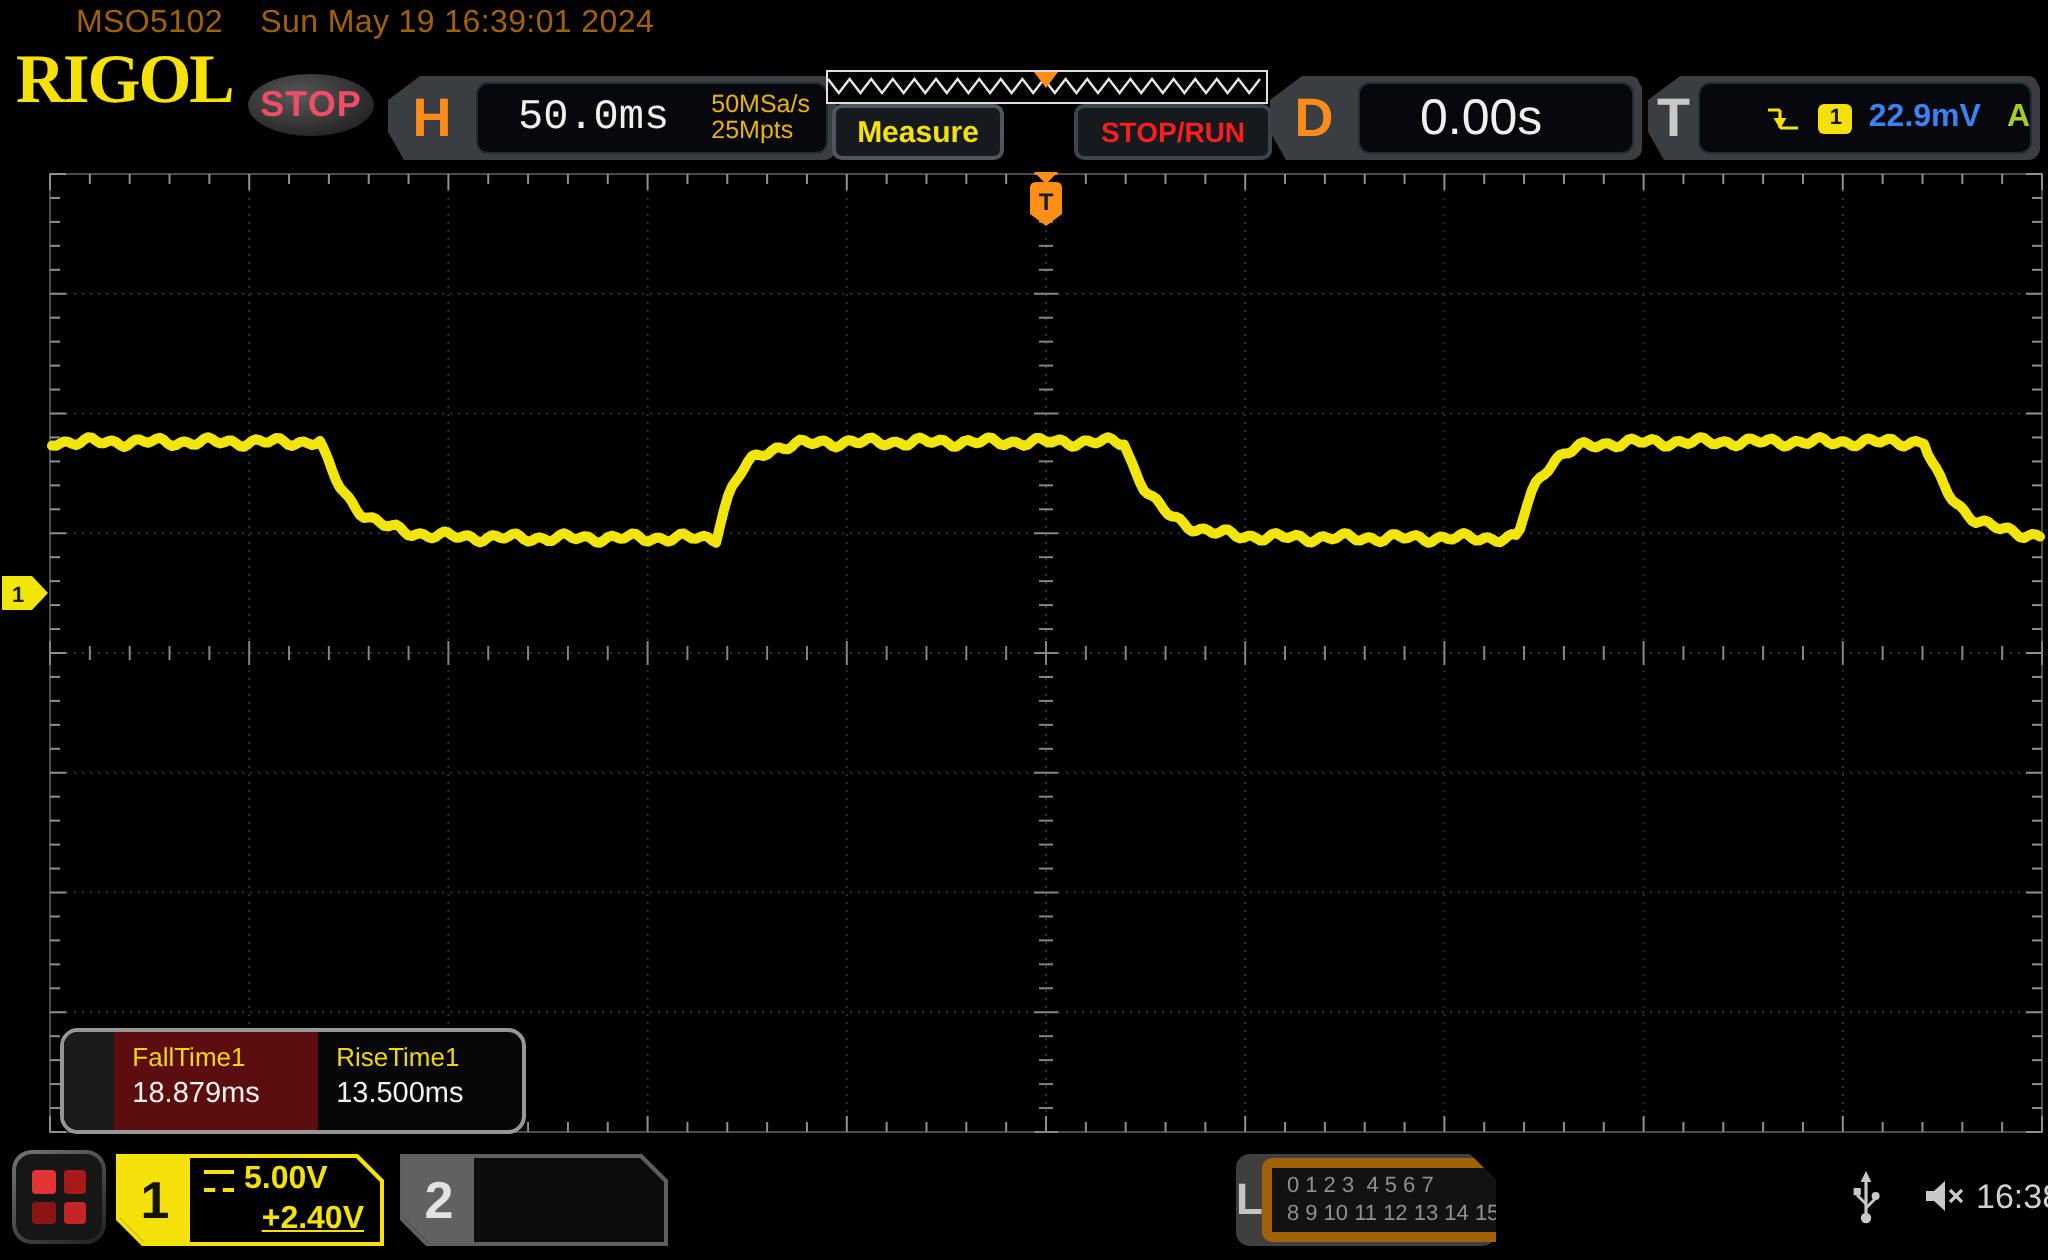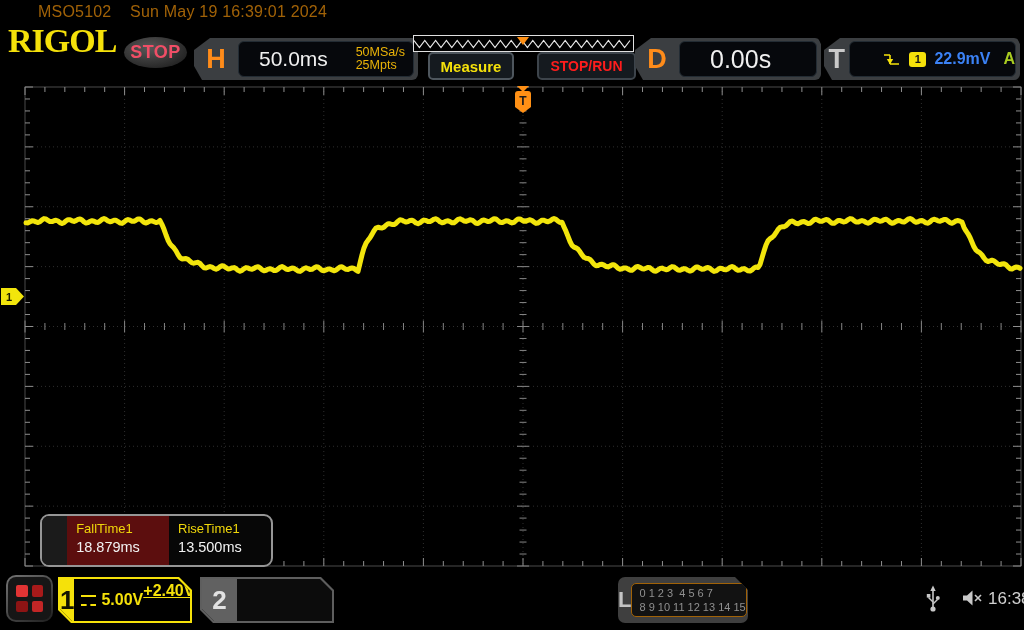--- a/index.html
+++ b/index.html
@@ -20,39 +20,39 @@
         border-radius:6px;display:flex;align-items:stretch;}
   .hgroup{left:194px;width:224px;}
   .dgroup{left:635px;width:186px;}
   .tgroup{left:824px;width:196px;}
   .grp-tab{width:44px;display:flex;align-items:center;justify-content:center;
         font-weight:bold;font-size:27px;}
   .tab-orange{color:#ff8c1a;}
   .tab-gray{color:#c9c9c9;}
   .grp-box{flex:1;margin:3px 4px 3px 0;background:#06080c;border:1px solid #232c34;
         border-radius:6px;display:flex;align-items:center;}
-  .timebase{color:#f0f0f0;font-size:21px;margin-left:20px;}
+  .timebase{color:#f0f0f0;font-size:21px;margin-left:20px;font-family:Liberation Mono, monospace;}
   .rates{margin-left:auto;margin-right:8px;text-align:left;color:#eab308;font-size:12.5px;line-height:13px;}
   .delay-value{color:#f0f0f0;font-size:25px;margin-left:30px;}
   .tbox{padding-left:32px;gap:8px;}
   .trig-badge{width:17px;height:15px;background:#f5e10a;border-radius:3px;color:#151515;
         font-size:11px;font-weight:bold;display:flex;align-items:center;justify-content:center;}
   .trig-level{color:#3b82f6;font-size:16px;font-weight:bold;}
   .trig-mode{color:#a9cc21;font-size:16px;font-weight:bold;margin-left:5px;}
   .wavestrip{position:absolute;left:413px;top:35px;width:219px;height:15px;background:#000;
         border:1px solid #e0e0e0;}
   .btn{position:absolute;top:52px;height:28px;background:#151a1f;border:2px solid #4e565d;
         border-radius:5px;font-weight:bold;display:flex;align-items:center;justify-content:center;
         padding:0;cursor:pointer;font-family:"Liberation Sans",sans-serif;}
-  .measure-btn{left:428px;width:86px;color:#f5e10a;font-size:15px;}
+  .measure-btn{left:416px;width:86px;color:#f5e10a;font-size:15px;}
   .stoprun-btn{left:537px;width:99px;color:#ff1d1d;font-size:14px;border-color:#3d444b;}
   
   .display-svg{position:absolute;left:0;top:85px;}
   
-  .mpanel{position:absolute;left:40px;top:514px;width:229px;height:49px;background:#070707;
+  .mpanel{position:absolute;left:30px;top:514px;width:229px;height:49px;background:#070707;
         border:2px solid #969696;border-radius:9px;display:flex;overflow:hidden;justify-content:flex-end;}
   .m-handle{width:26px;background:#1b1b1b;}
   .m-cell{width:96px;padding:5px 0 0 9px;}
   .m-cell.selected{background:#5c0e0e;}
   .m-label{color:#f0d70a;font-size:13px;}
   .m-value{color:#f2f2f2;font-size:14.5px;margin-top:3px;}
   
   .apps-btn{position:absolute;left:6px;top:575px;width:47px;height:47px;border-radius:10px;
         background:linear-gradient(145deg,#757575,#1e1e1e);padding:0;border:none;cursor:pointer;}
   .apps-inner{position:absolute;inset:2px;background:#161616;border-radius:8px;display:grid;
@@ -63,32 +63,32 @@
         clip-path:polygon(0 0, calc(100% - 13px) 0, 100% 13px, 100% 100%, 13px 100%, 0 calc(100% - 13px));}
   .ch1{left:58px;background:#f5e10a;}
   .ch2{left:200px;background:#5e5e5e;}
   .ch-inner{position:absolute;inset:2px;display:flex;
         clip-path:polygon(0 0, calc(100% - 12px) 0, 100% 12px, 100% 100%, 12px 100%, 0 calc(100% - 12px));}
   .ch1 .ch-inner{background:#000;}
   .ch2 .ch-inner{background:#0c0c0c;}
   .ch-tab{width:35px;display:flex;align-items:center;justify-content:center;font-size:26px;font-weight:bold;}
   .ch1 .ch-tab{background:#f5e10a;color:#141400;}
   .ch2 .ch-tab{background:#616161;color:#e2e2e2;}
-  .ch-vals{flex:1;display:flex;justify-content:center;padding:2px 8px 2px 7px;}
+  .ch-vals{flex:1;display:flex;flex-direction:column;justify-content:center;padding:2px 8px 2px 7px;}
   .ch-row1{display:flex;align-items:center;font-weight:bold;font-size:16px;line-height:20px;}
   .ch-row2{text-align:right;font-weight:bold;font-size:16px;line-height:20px;text-decoration:underline;}
   .ch1 .ch-vals{color:#f5e10a;}
   .ch2 .ch-vals{color:#a8a8a8;}
   .dc-icon{width:15px;height:7px;border-top:2px solid currentColor;border-bottom:2px dashed currentColor;
         display:inline-block;margin-right:5px;}
   .lblock{position:absolute;left:618px;top:577px;width:130px;height:46px;background:#3f3f3f;
         clip-path:polygon(0 0, calc(100% - 13px) 0, 100% 13px, 100% 100%, 0 100%);
         border-radius:7px;display:flex;align-items:center;}
   .l-label{width:32px;text-align:center;color:#c4c4c4;font-size:22px;font-weight:bold;}
-  .l-numbers{flex:1;margin:3px 5px 3px 0;background:#121212;border:1px solid #a16207;border-radius:5px;
+  .l-numbers{flex:1;margin:3px 5px 3px 0;background:#121212;border:5px solid #a16207;border-radius:5px;
         display:flex;flex-direction:column;justify-content:center;align-items:flex-start;
         padding:2px 0 2px 7px;color:#909090;font-size:11px;line-height:14px;white-space:pre;}
   .status-usb{position:absolute;left:926px;top:585px;}
   .status-mute{position:absolute;left:962px;top:589px;}
   .clock{position:absolute;left:988px;top:589px;color:#d0d0d0;font-size:17px;}
 </style>
 </head>
 <body>
 
 <div class="screen">

